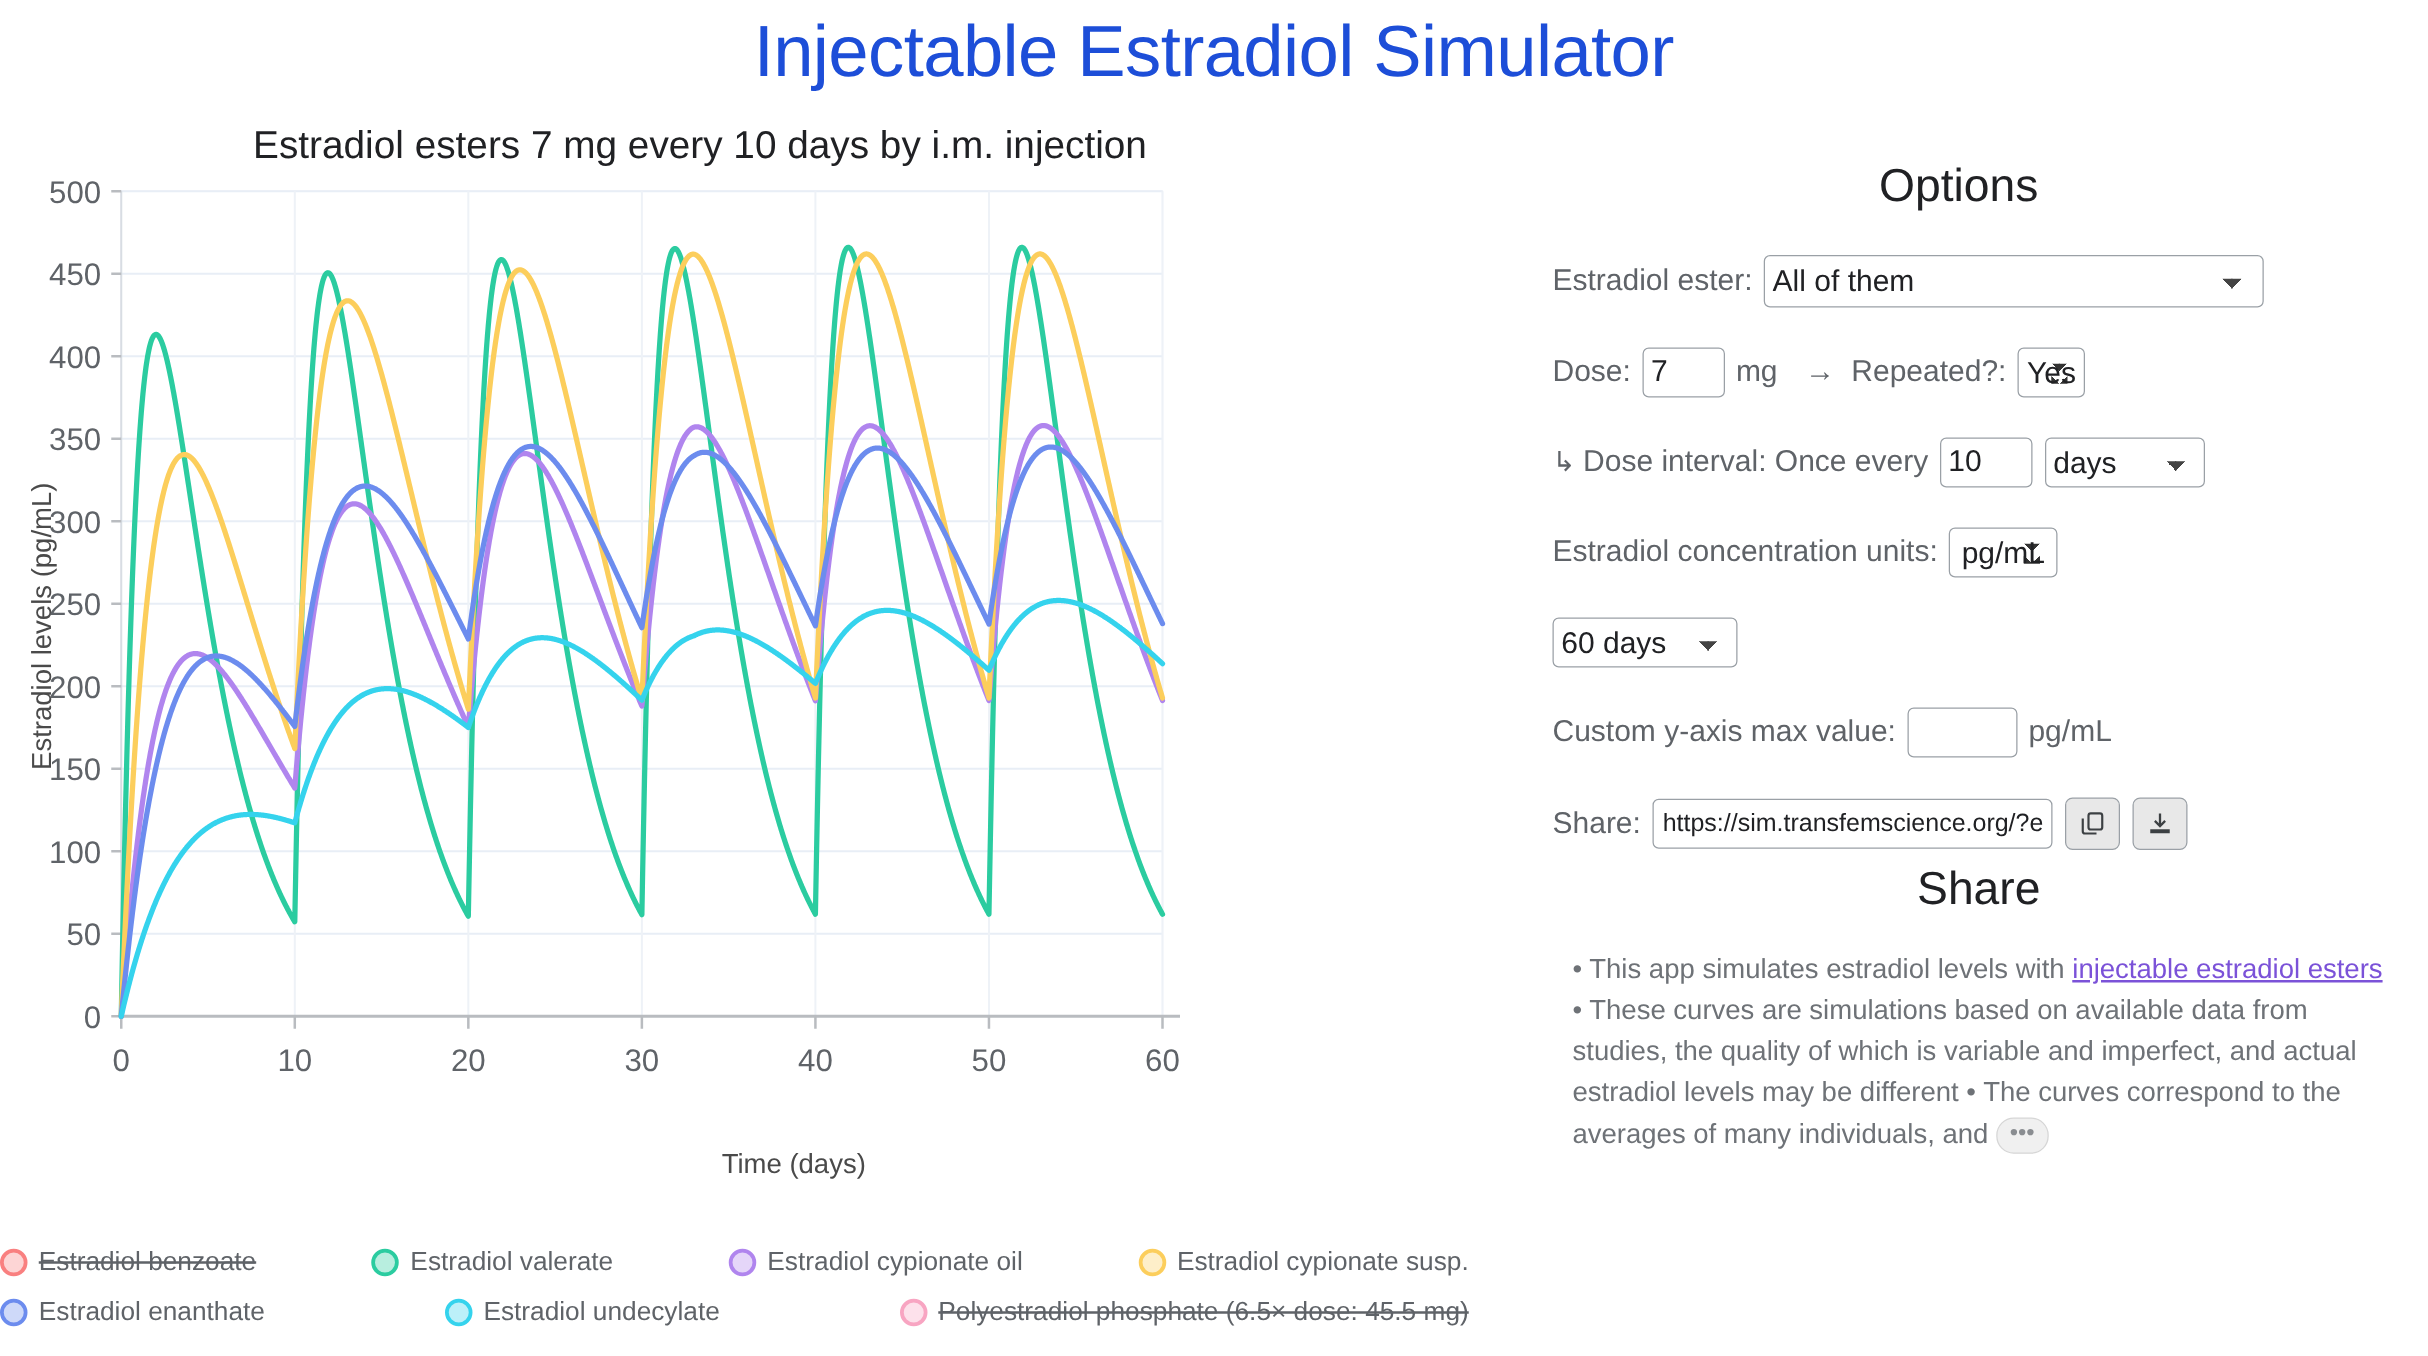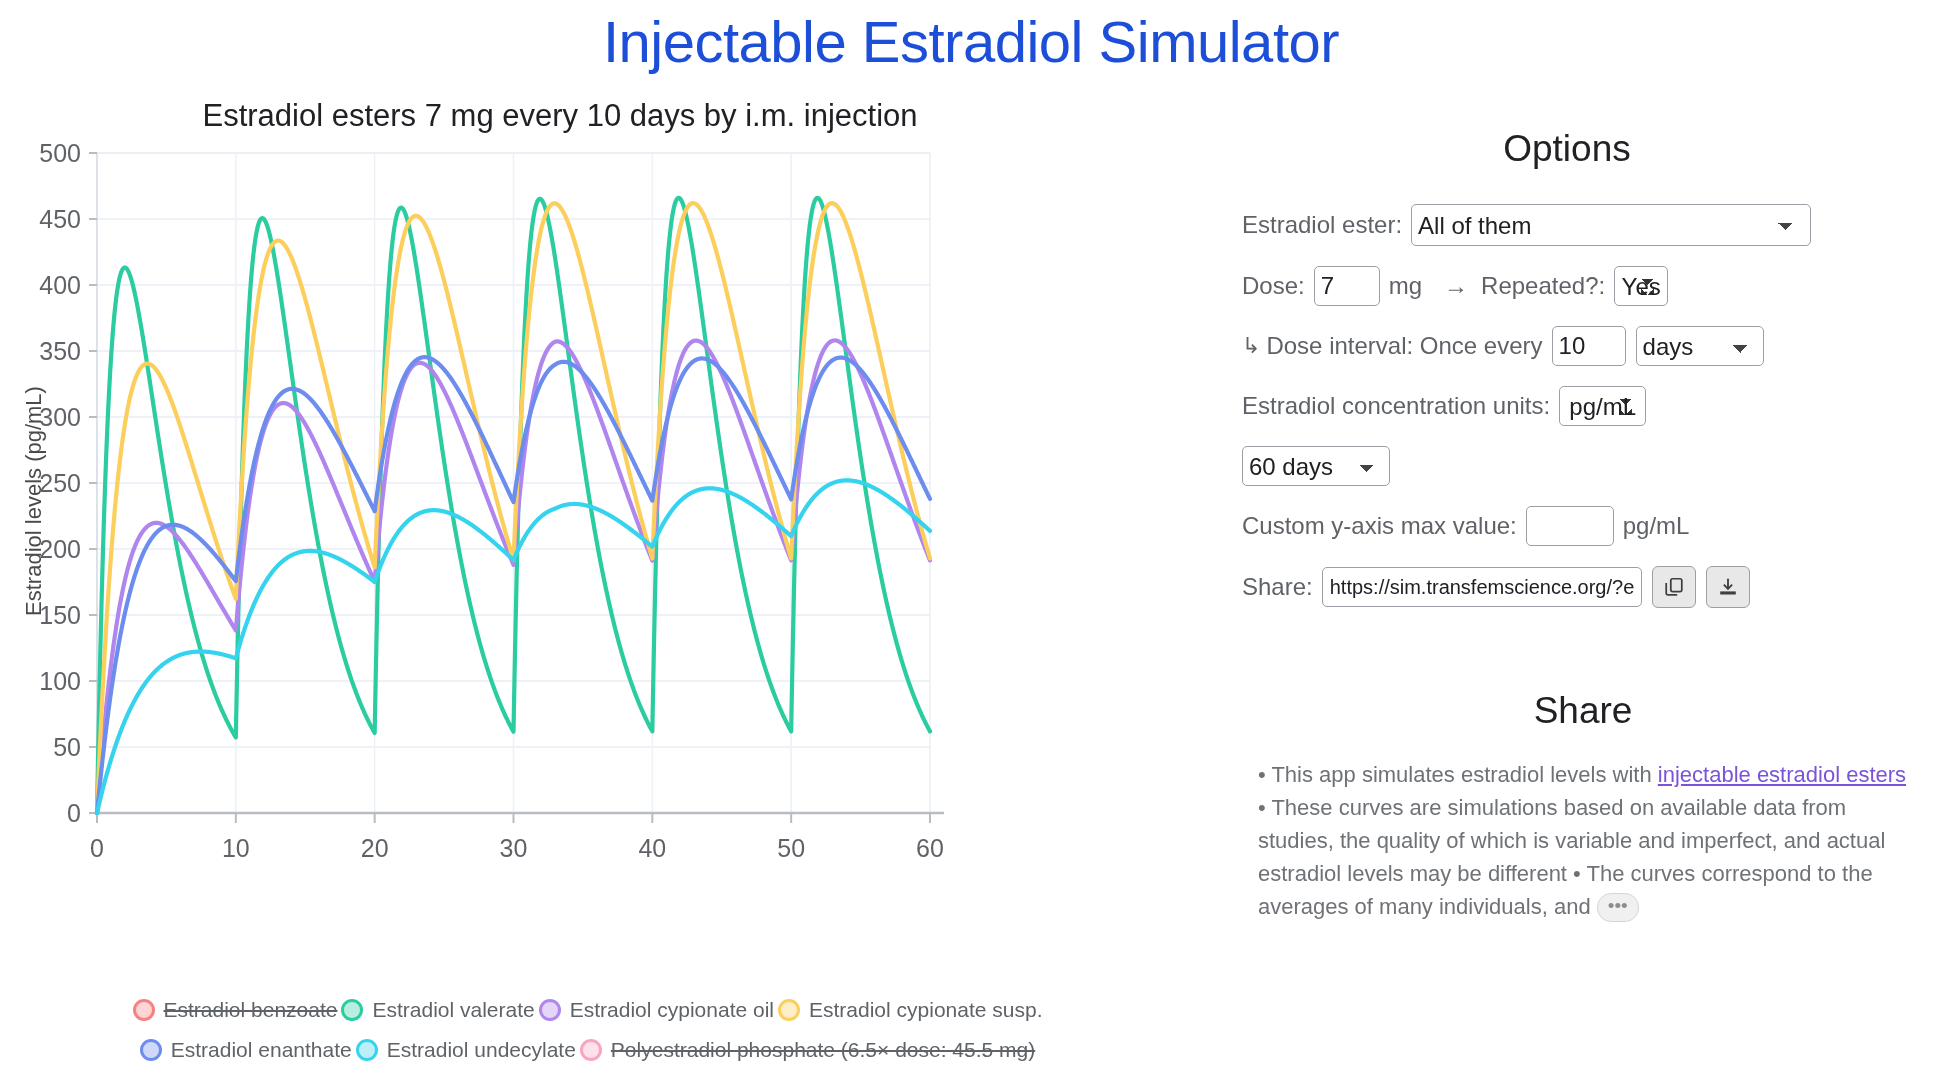--- a/index.html
+++ b/index.html
@@ -45,21 +45,21 @@
     position: absolute; left: 115px; top: 820px; width: 1040px;
     text-align: center; font-size: 22px; color: #4a4a4a;
   }
   .plot-svg { position: absolute; left: 0; top: 30px; }
 
   
   .legend {
     position: absolute; left: 0; top: 990px; width: 1175px;
   }
   .legend-row {
-    display: flex; justify-content: center; align-items: center;
+    display: flex; justify-content: space-between; align-items: center;
     gap: 4px; height: 40px;
   }
   .legend-item {
     display: flex; align-items: center; gap: 9px;
     font-size: 21px; color: #5f6368; white-space: nowrap;
     cursor: pointer;
   }
   .legend-dot {
     width: 22px; height: 22px; border-radius: 50%;
     border: 3px solid #000; box-sizing: border-box;
@@ -68,21 +68,21 @@
   .legend-item.off .legend-label { text-decoration: line-through; }
 
   
   .panel { position: absolute; left: 1242px; top: 128px; width: 650px; }
   .panel h2 {
     margin: 0 0 34px 0; text-align: center;
     font-size: 37px; font-weight: 400; color: #202124;
   }
   .opt-row {
     display: flex; align-items: center; flex-wrap: nowrap;
-    margin-bottom: 20px; font-size: 24px; color: #5f6368;
+    margin-bottom: 32px; font-size: 24px; color: #5f6368;
     white-space: nowrap;
   }
   .opt-row .lbl { margin-right: 9px; }
   .arrow-glyph { margin: 0 13px; font-size: 24px; color: #5f6368; }
   .hook-glyph { margin-right: 6px; font-size: 22px; color: #5f6368; }
 
   select, input[type="text"] {
     font-family: "Liberation Sans", sans-serif;
     font-size: 24px; color: #202124;
     background: #ffffff;
@@ -169,20 +169,21 @@
 </head>
 <body>
 
 <div id="app">
 
   <div class="page-title">Injectable Estradiol Simulator</div>
 
   <div class="chart-wrap">
     <div class="chart-title">Estradiol esters 7 mg every 10 days by i.m. injection</div>
     <div class="ylabel">Estradiol levels (pg/mL)</div>
+    <div class="xlabel">Time (days)</div>
     <svg class="plot-svg" id="plot" width="1175" height="790">
         <rect x="97" y="25" width="833" height="660" fill="#fff" stroke="#e4eaf2" stroke-width="1"></rect>
         <line x1="97" y1="619" x2="930" y2="619" stroke="#e8eef6" stroke-width="1.6"></line>
         <line x1="97" y1="553" x2="930" y2="553" stroke="#e8eef6" stroke-width="1.6"></line>
         <line x1="97" y1="487" x2="930" y2="487" stroke="#e8eef6" stroke-width="1.6"></line>
         <line x1="97" y1="421" x2="930" y2="421" stroke="#e8eef6" stroke-width="1.6"></line>
         <line x1="97" y1="355" x2="930" y2="355" stroke="#e8eef6" stroke-width="1.6"></line>
         <line x1="97" y1="289" x2="930" y2="289" stroke="#e8eef6" stroke-width="1.6"></line>
         <line x1="97" y1="223.00000000000006" x2="930" y2="223.00000000000006" stroke="#e8eef6" stroke-width="1.6"></line>
         <line x1="97" y1="157" x2="930" y2="157" stroke="#e8eef6" stroke-width="1.6"></line>

